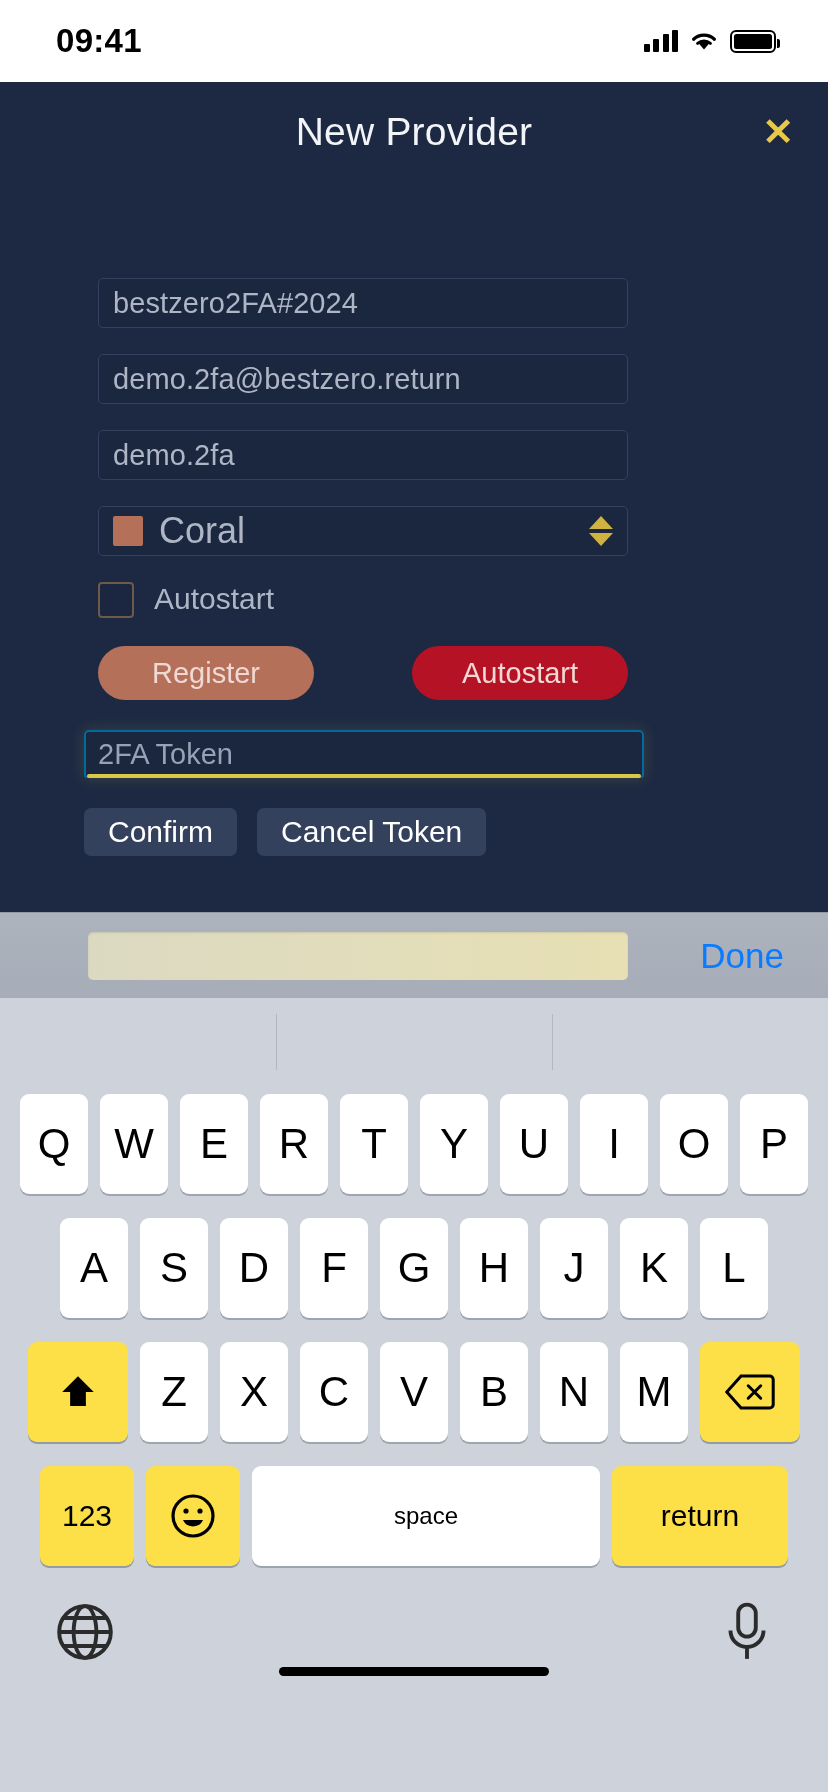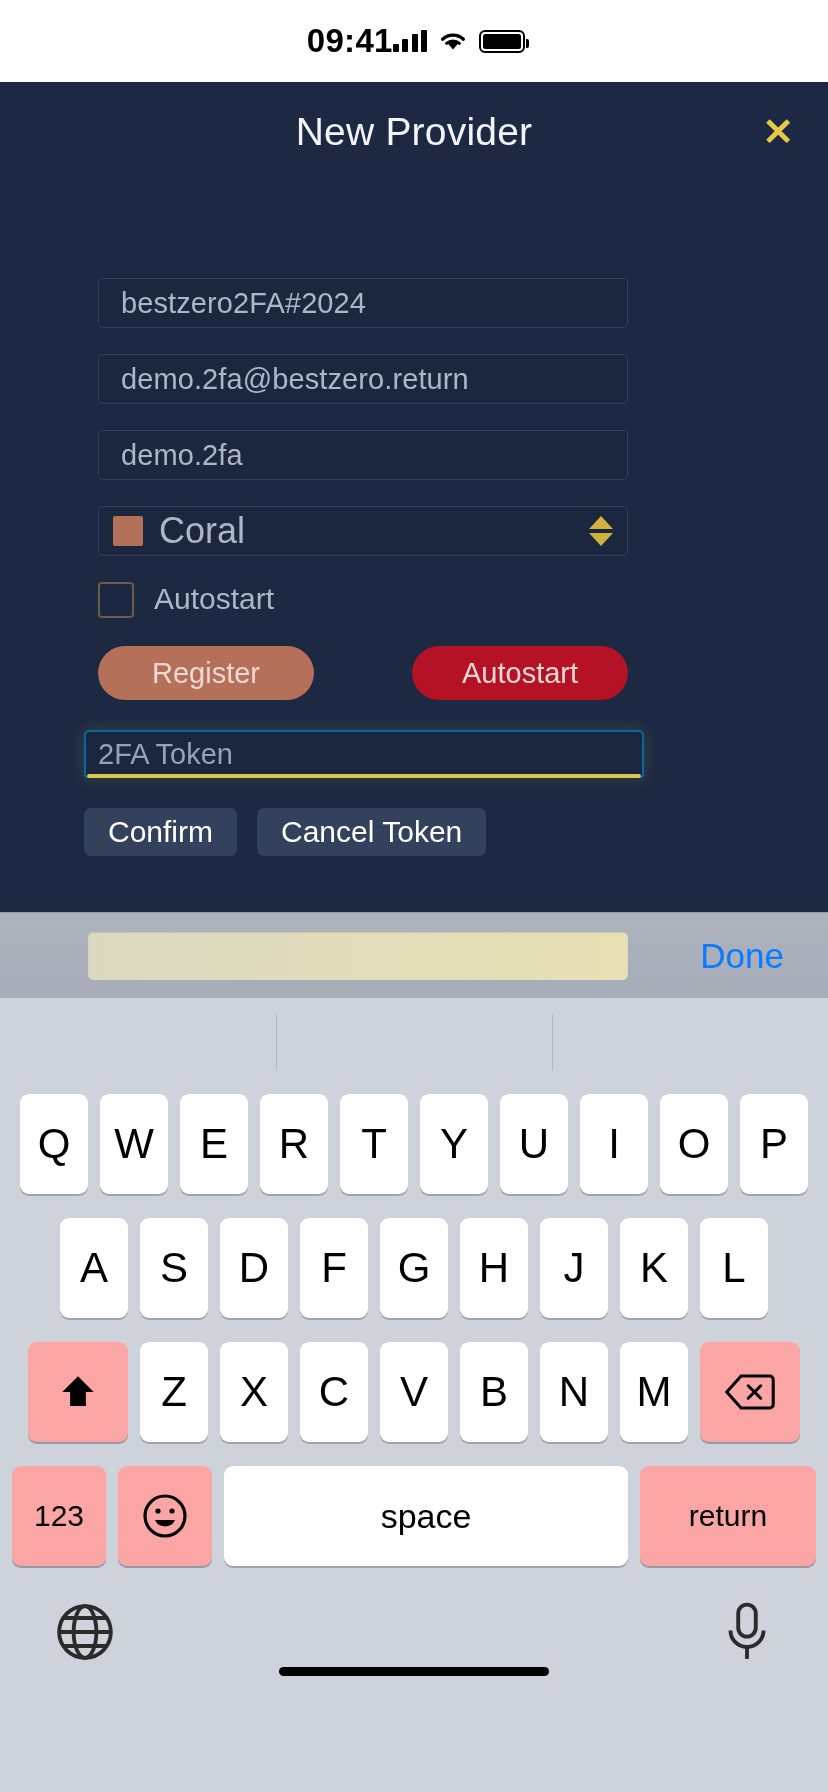--- a/index.html
+++ b/index.html
@@ -10,21 +10,21 @@
     overflow: hidden;
   }
   #app { position: relative; width: 828px; height: 1792px; }
 
   
   .statusbar {
     position: absolute; top: 0; left: 0;
     width: 828px; height: 82px;
     background: #ffffff;
     display: flex; align-items: center;
-    justify-content: center;
+    justify-content: space-between;
     padding: 0 52px 0 56px;
   }
   .status-time {
     font-size: 33px; font-weight: bold; color: #000;
     letter-spacing: 0.3px;
   }
   .status-right { display: flex; align-items: center; gap: 11px; }
   .sig { display: flex; align-items: flex-end; gap: 3.5px; height: 22px; }
   .sig i { display:block; width: 6px; background:#000; border-radius:1px; }
   .sig i:nth-child(1){ height: 8px; }
@@ -61,21 +61,21 @@
     font-size: 38px; color: #e8c84a; font-weight: bold;
     line-height: 1; cursor: pointer;
   }
 
   .form { position: absolute; left: 0; top: 196px; width: 828px; }
 
   .field {
     width: 530px; margin: 0 auto 26px 98px;
     height: 50px; border: 1px solid #33415e;
     border-radius: 5px; background: #1b273f;
-    display: flex; align-items: center; padding: 0 22px;
+    display: flex; align-items: center; padding: 0 14px;
   }
   .field .val {
     font-size: 29px; color: #aeb6c6; letter-spacing: 0.1px;
   }
 
   .selectrow {
     width: 530px; margin: 0 0 26px 98px; height: 50px;
     border: 1px solid #33415e; border-radius: 5px;
     background: #1b273f;
     display: flex; align-items: center; padding: 0 10px 0 14px;
@@ -186,27 +186,27 @@
     background: #ffffff; border-radius: 9px;
     box-shadow: 0 2px 0 rgba(120,128,142,0.55);
     display: flex; align-items: center; justify-content: center;
     font-size: 42px; color: #000; font-weight: 400;
     height: 100px; cursor: pointer;
   }
   .r1 .key { width: 68px; }
   .r2 .key { width: 68px; }
   .r3 .key { width: 68px; }
   .key.dark {
-    background: #fca5a5; box-shadow: 0 2px 0 rgba(110,118,132,0.6);
+    background: #fde047; box-shadow: 0 2px 0 rgba(110,118,132,0.6);
   }
   .key.shift { width: 100px; }
   .key.bksp { width: 100px; }
   .key.num  { width: 94px; font-size: 30px; }
   .key.emo  { width: 94px; font-size: 40px; }
-  .key.space{ width: 404px; font-size: 34px; background:#fff; }
+  .key.space{ width: 348px; font-size: 24px; background:#fff; }
   .key.ret  { width: 176px; font-size: 30px; }
 
   .bottombar {
     position: relative; height: 128px; width: 100%;
     display: flex; align-items: center;
     justify-content: space-between; padding: 0 54px;
   }
   .homeindicator {
     position: absolute; bottom: 22px; left: 50%;
     transform: translateX(-50%);

